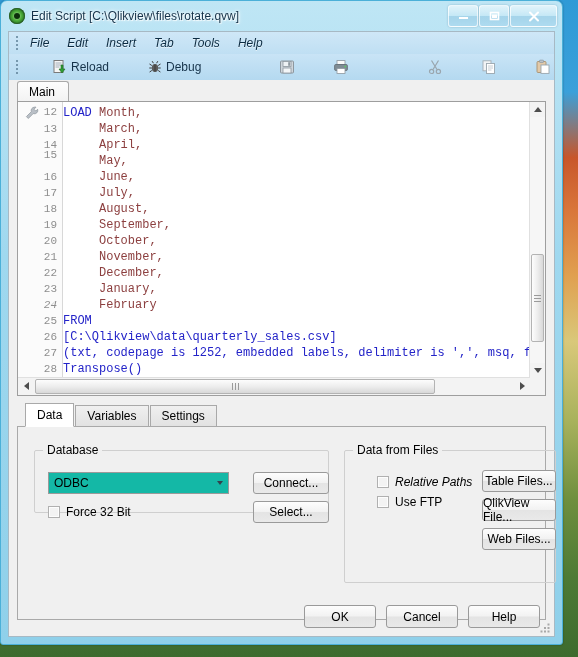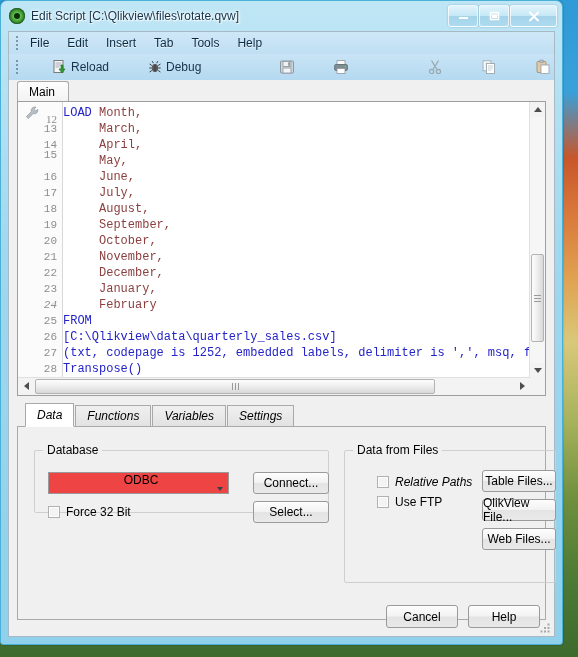--- a/index.html
+++ b/index.html
@@ -168,21 +168,21 @@
   .grip-lines.h i { width:7px; height:1px; }
   .tri-u { width:0;height:0;border-left:4px solid transparent;border-right:4px solid transparent;border-bottom:5px solid #4d4d4d;}
   .tri-d { width:0;height:0;border-left:4px solid transparent;border-right:4px solid transparent;border-top:5px solid #4d4d4d;}
   .tri-l { width:0;height:0;border-top:4px solid transparent;border-bottom:4px solid transparent;border-right:5px solid #4d4d4d;}
   .tri-r { width:0;height:0;border-top:4px solid transparent;border-bottom:4px solid transparent;border-left:5px solid #4d4d4d;}
 
   
   .lower {
     position: absolute; left: 8px; right: 8px; top: 325px; height: 215px;
   }
-  .lower-tabstrip { position: absolute; left: 8px; top: 0; height: 22px; display: flex; align-items: flex-end; font-style: italic; }
+  .lower-tabstrip { position: absolute; left: 8px; top: 0; height: 22px; display: flex; align-items: flex-end; }
   .ltab {
     font-size: 12px; color: #000; padding: 3px 11px 3px 11px;
     background: linear-gradient(180deg,#f0f0f0,#e2e2e2);
     border: 1px solid #a9a9a9; border-bottom: 1px solid #a9a9a9;
     margin-right: 1px; position: relative; top: 0;
   }
   .ltab.active {
     background: #fff; border-bottom: 1px solid #fff; padding-top: 4px; padding-bottom: 4px;
     top: 0; z-index: 2;
   }
@@ -197,22 +197,22 @@
     position: absolute; left: 9px; top: 0; background: #f0f0f0; padding: 0 4px;
     font-size: 12px; color: #000; line-height: 14px;
   }
   .btn {
     background: linear-gradient(180deg,#fdfdfd 0%,#f2f2f2 48%,#e4e4e4 52%,#e9e9e9 100%);
     border: 1px solid #9a9a9a; border-radius: 3px;
     font-size: 12px; color: #000; display: flex; align-items: center; justify-content: center;
     box-sizing: border-box;
   }
   .combo {
-    background: #ef4444; border: 1px solid #9a9a9a; box-sizing: border-box;
-    display: flex; align-items: center; font-size: 12px; color: #000; padding-left: 5px; flex-direction: column;
+    background: #14b8a6; border: 1px solid #9a9a9a; box-sizing: border-box;
+    display: flex; align-items: center; font-size: 12px; color: #000; padding-left: 5px;
   }
   .combo .arrow { margin-left: auto; width: 17px; display:flex; align-items:center; justify-content:center; }
   .chk-row { display: flex; align-items: center; gap: 6px; font-size: 12px; color: #000; }
   .chk {
     width: 12px; height: 12px; background: #f3f3f3;
     border: 1px solid #b0b0b0; box-sizing: border-box; flex: none;
     box-shadow: inset 0 0 0 1px #fdfdfd;
   }
 
   .footer-btns {
@@ -245,21 +245,21 @@
       <div class="win-btn close">
         <svg width="12" height="11" viewBox="0 0 12 11">
             <path d="M2 1.5 L10 9.5 M10 1.5 L2 9.5" stroke="#fff" stroke-width="2" stroke-linecap="round"></path>
           </svg>
       </div>
     </div>
   </div>
 
   <div class="glass-inner">
 
-    <div class="menubar" style="left:0;right:0;top:0;height:22px;background:linear-gradient(180deg,#cfe7f7,#bfdff3);">
+    <div class="menubar" style="left:0;right:0;top:0;height:22px;background:linear-gradient(180deg,#cfe7f7,#bfdff3);font-style:italic;">
       <div class="grip">
           <i></i>
           <i></i>
           <i></i>
           <i></i>
         </div>
       <div class="menu-item">File</div>
       <div class="menu-item">Edit</div>
       <div class="menu-item">Insert</div>
       <div class="menu-item">Tab</div>
@@ -403,21 +403,21 @@
       </div>
 
       <div class="editor-frame">
         <div class="editor-body">
           <div class="gutter">
             <svg class="gutter-icon" viewBox="0 0 14 14">
               <path d="M9.5 1.2a3.4 3.4 0 0 0-3.2 4.5L1.4 10.6l1.9 1.9 4.9-4.9a3.4 3.4 0 0 0 4.4-4.4L10.9 5.1 9 3.2l2-2a3.4 3.4 0 0 0-1.5-.1z" fill="#b9bfc6" stroke="#8d959c" stroke-width=".7"></path>
             </svg>
           </div>
           <div id="line-numbers" style="position: absolute; left: 0px; top: 0px; width: 44px; height: 100%;">
-              <div class="ln" style="top: 9px; font-family: Liberation Serif, serif;">12</div>
+              <div class="ln" style="top: 2px;">12</div>
               <div class="ln" style="top: 19px;">13</div>
               <div class="ln" style="top: 35px;">14</div>
               <div class="ln" style="top: 45px;">15</div>
               <div class="ln" style="top: 67px;">16</div>
               <div class="ln" style="top: 83px;">17</div>
               <div class="ln" style="top: 99px;">18</div>
               <div class="ln" style="top: 115px;">19</div>
               <div class="ln" style="top: 131px;">20</div>
               <div class="ln" style="top: 147px;">21</div>
               <div class="ln" style="top: 163px;">22</div>
@@ -462,21 +462,20 @@
                 <i></i>
               </span>
           </div>
         </div>
         <div class="sb-corner"></div>
       </div>
 
       <div class="lower">
         <div class="lower-tabstrip">
           <div class="ltab active">Data</div>
-          <div class="ltab">Functions</div>
           <div class="ltab">Variables</div>
           <div class="ltab">Settings</div>
         </div>
 
         <div class="lower-page">
 
           <div class="group" style="left:16px; top:16px; width:295px; height:70px;">
             <div class="group-box"></div>
             <div class="group-title">Database</div>
             <div class="combo" style="position:absolute; left:14px; top:29px; width:181px; height:22px;">
@@ -505,20 +504,21 @@
               <span>Use FTP</span>
             </div>
             <div class="btn" style="position:absolute; left:138px; top:56px; width:74px; height:22px;">QlikView File...</div>
             <div class="btn" style="position:absolute; left:138px; top:27px; width:74px; height:22px;">Table Files...</div>
             <div class="btn" style="position:absolute; left:138px; top:85px; width:74px; height:22px;">Web Files...</div>
           </div>
         </div>
       </div>
 
       <div class="footer-btns">
+        <div class="btn">OK</div>
         <div class="btn">Cancel</div>
         <div class="btn">Help</div>
       </div>
 
       <svg class="resize-grip" viewBox="0 0 12 12">
         <g fill="#a8a8a8">
           <rect x="8.5" y="8.5" width="2" height="2"></rect>
             <rect x="5" y="8.5" width="2" height="2"></rect>
           <rect x="8.5" y="5" width="2" height="2"></rect>
             <rect x="1.5" y="8.5" width="2" height="2"></rect>

